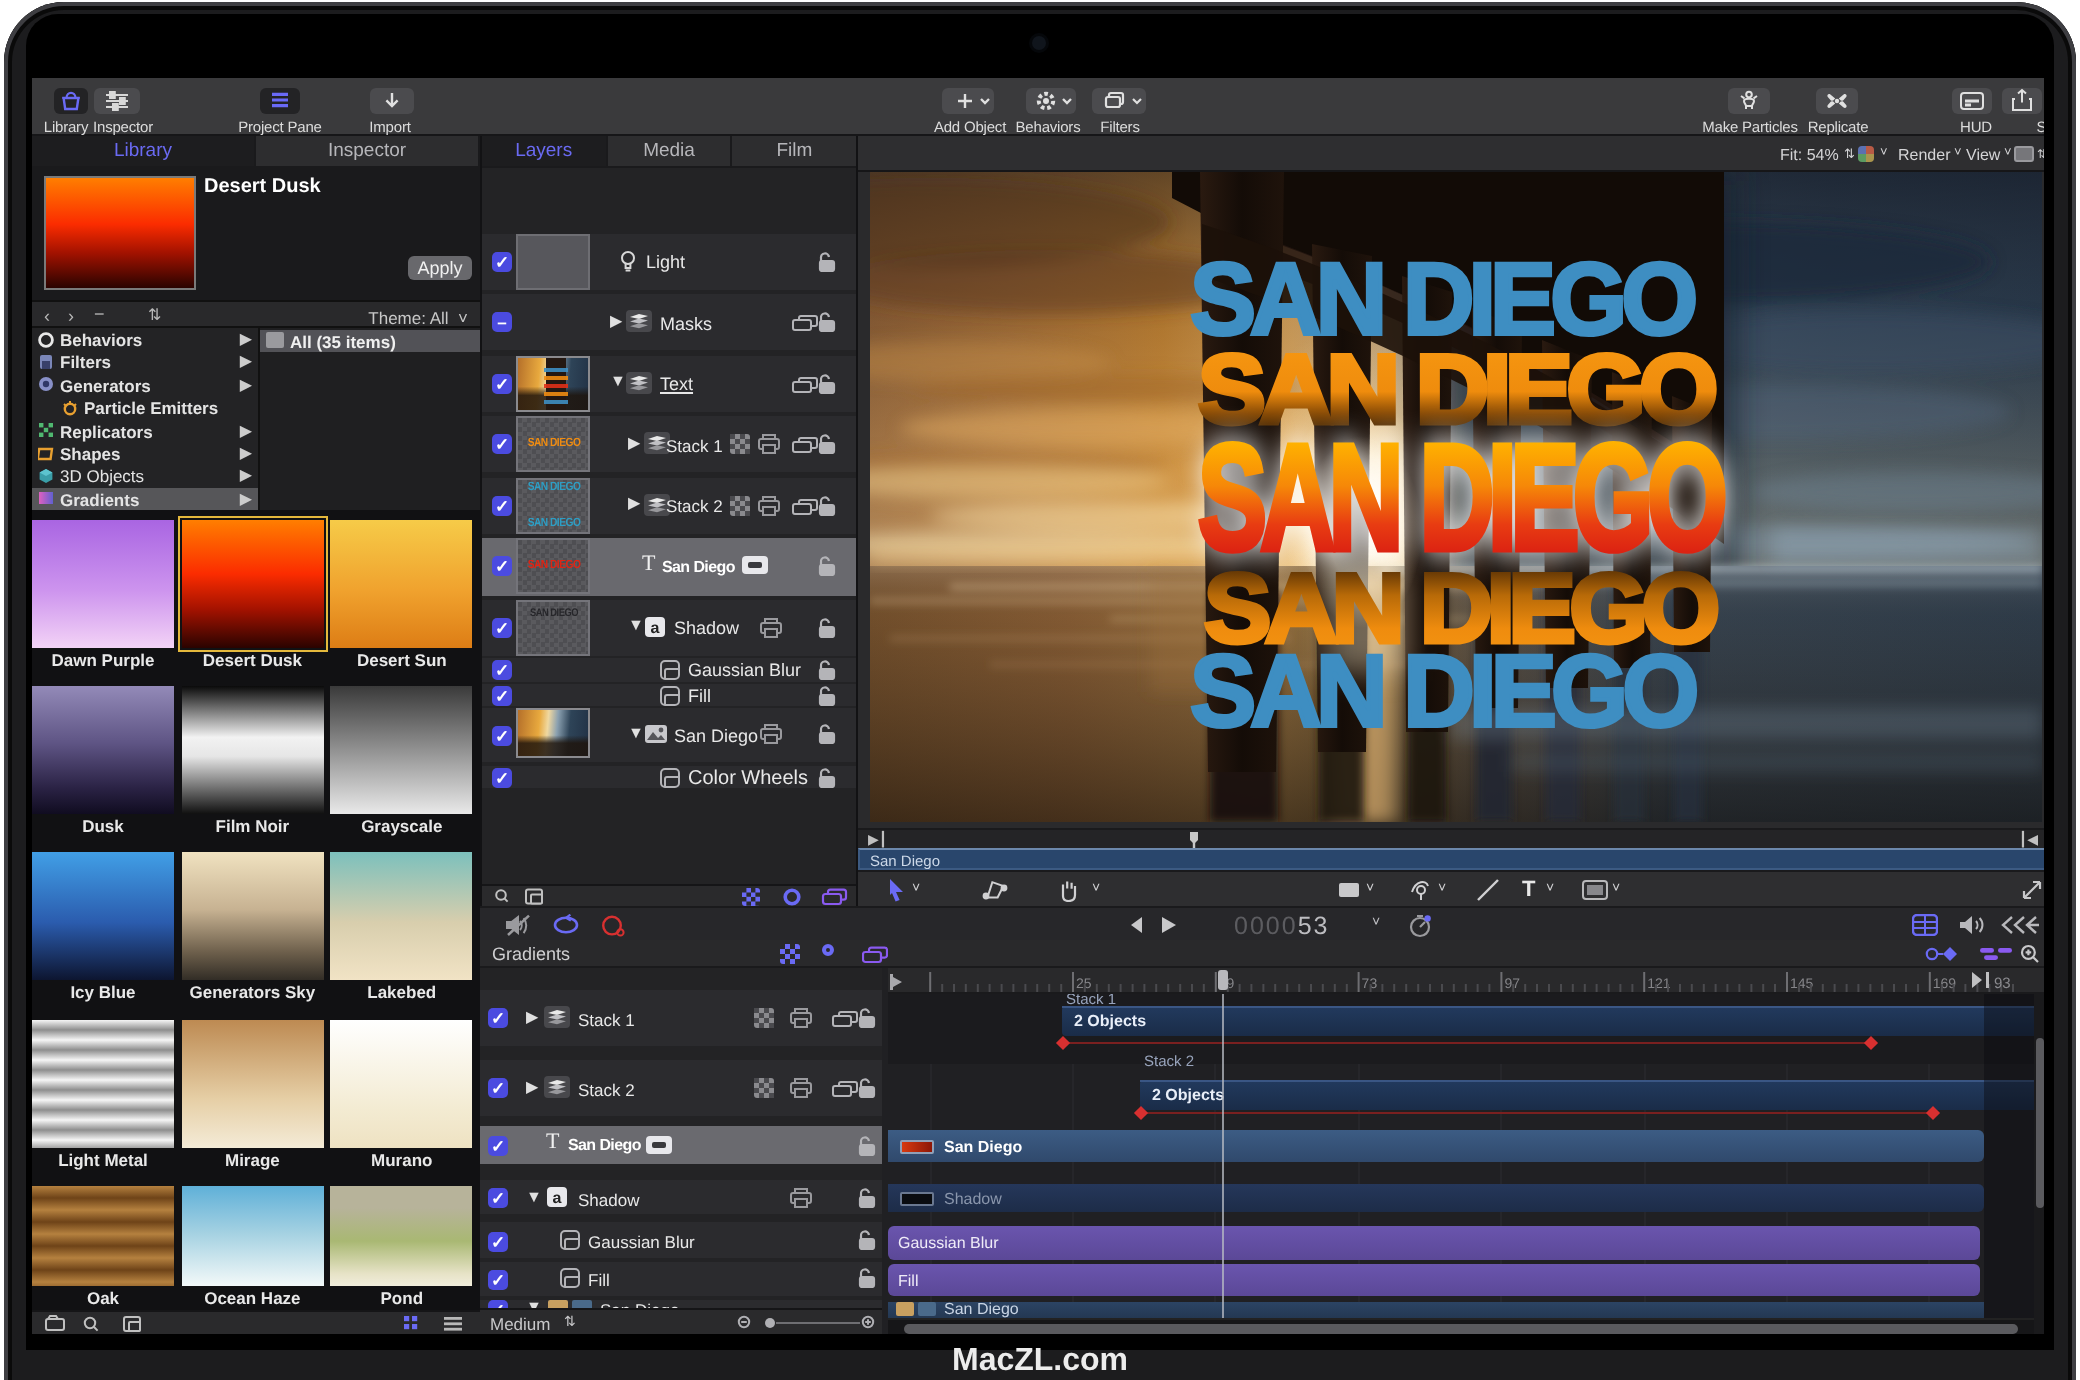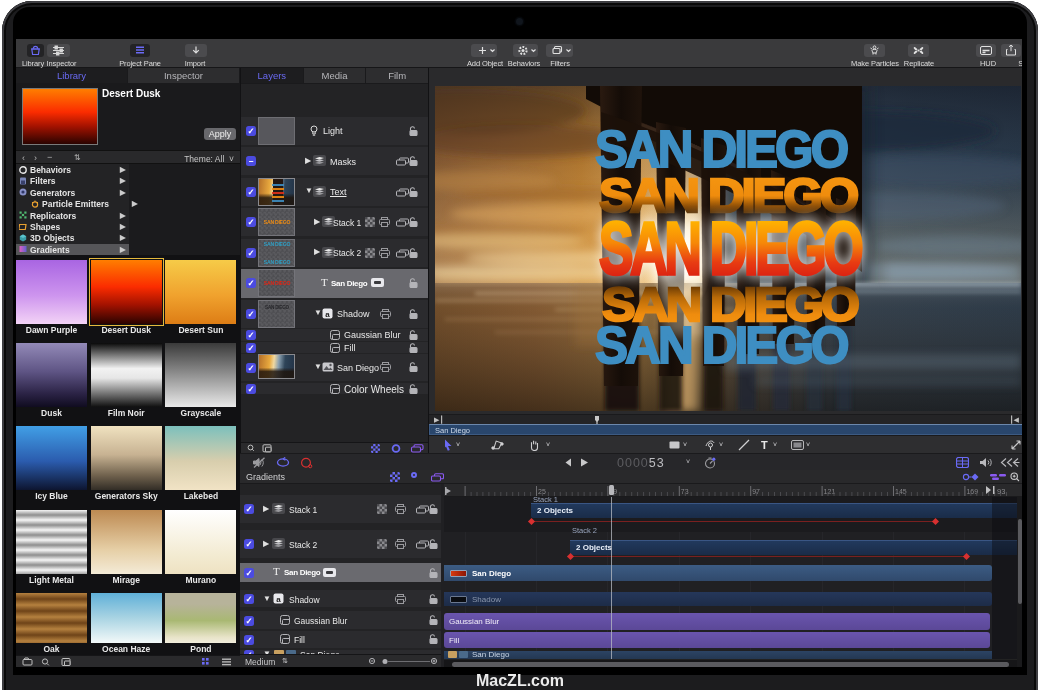--- a/index.html
+++ b/index.html
@@ -209,37 +209,43 @@
             <rect x="0.8" y="1.5" width="6.4" height="5" fill="none" stroke="#e8a030" stroke-width="1.2" transform="skewX(-8)"></rect>
           </svg>
           <span class="abs" style="left:14px;top:1px;font-size:8.5px;color:#e4e4e4;font-weight:bold;">Shapes</span>
           <span class="abs" style="right:3px;top:1px;font-size:8px;color:#ccc;">▶</span>
         </div>
         <div class="abs" style="left:0;top:68.4px;width:113px;height:11.4px;">
           <svg class="abs" style="left:3px;top:1.5px;" width="8" height="8" viewBox="0 0 8 8">
             <path d="M4 0.5l3.2 1.8v3.4L4 7.5 0.8 5.7V2.3z" fill="#3a9ea8"></path>
             <path d="M4 0.5l3.2 1.8L4 4 0.8 2.3z" fill="#5cc4ce"></path>
           </svg>
-          <span class="abs" style="left:14px;top:1px;font-size:8.5px;color:#e4e4e4;font-weight:bold;">3D Objects</span>
+          <span class="abs" style="left:14px;top:1px;font-size:8.5px;color:#e4e4e4;font-weight:normal;">3D Objects</span>
           <span class="abs" style="right:3px;top:1px;font-size:8px;color:#ccc;">▶</span>
         </div>
         <div class="abs" style="left:0;top:79.8px;width:113px;height:11.4px;background:#565659;">
           <svg class="abs" style="left:3px;top:1.5px;" width="8" height="8" viewBox="0 0 8 8">
             <rect x="0.5" y="1" width="7" height="6" fill="url(#gcat)"></rect>
             <defs>
               <linearGradient id="gcat" x1="0" y1="0" x2="1" y2="0">
                 <stop offset="0" stop-color="#e060c0"></stop>
                 <stop offset="1" stop-color="#6060d0"></stop>
               </linearGradient>
             </defs>
           </svg>
           <span class="abs" style="left:14px;top:1px;font-size:8.5px;color:#e4e4e4;font-weight:bold;">Gradients</span>
           <span class="abs" style="right:3px;top:1px;font-size:8px;color:#ccc;">▶</span>
         </div>
       </div>
+    <div class="abs" style="left:113px;top:96px;width:111px;height:91px;background:#1f1f21;border-left:1px solid #111;">
+      <div class="abs" style="left:0;top:1px;width:111px;height:11px;background:#525257;">
+        <span class="abs" style="left:3px;top:1px;width:9px;height:8px;background:#9a9a9e;border-radius:1px;"></span>
+        <span class="abs" style="left:15px;top:0.5px;font-size:8.5px;color:#f0f0f0;font-weight:bold;">All (35 items)</span>
+      </div>
+    </div>
     <div class="abs" style="left:0;top:187px;width:224px;height:400px;background:#111113;" id="grid">
         <div class="abs" style="left:0px;top:5px;width:71px;height:64px;background:linear-gradient(#a965e2,#cd94ee 55%,#f3d3f6);"></div>
         <div class="abs" style="left:-10px;top:70px;width:91px;text-align:center;font-size:8.5px;color:#e8e8e8;font-weight:bold;">Dawn Purple</div>
         <div class="abs" style="left:74.7px;top:5px;width:71px;height:64px;background:linear-gradient(#ff7e00,#fb2c00 42%,#a31200 70%,#2a0300);outline:1.5px solid #e5b93c;outline-offset:1px;"></div>
         <div class="abs" style="left:64.7px;top:70px;width:91px;text-align:center;font-size:8.5px;color:#e8e8e8;font-weight:bold;">Desert Dusk</div>
         <div class="abs" style="left:149.4px;top:5px;width:71px;height:64px;background:linear-gradient(#f6cb48,#f0a22e 55%,#dd7d15);"></div>
         <div class="abs" style="left:139.4px;top:70px;width:91px;text-align:center;font-size:8.5px;color:#e8e8e8;font-weight:bold;">Desert Sun</div>
         <div class="abs" style="left:0px;top:88px;width:71px;height:64px;background:linear-gradient(#938ab8,#5e5484 45%,#2a2244 80%,#100c20);"></div>
         <div class="abs" style="left:-10px;top:153px;width:91px;text-align:center;font-size:8.5px;color:#e8e8e8;font-weight:bold;">Dusk</div>
         <div class="abs" style="left:74.7px;top:88px;width:71px;height:64px;background:linear-gradient(#0a0a0a,#f2f2f2 40%,#e6e6e6 55%,#101010 100%);"></div>
@@ -579,20 +585,32 @@
           <path d="M0 0h2.2v2.2H0zM4.5 0h2.2v2.2H4.5zM2.2 2.2h2.3v2.2H2.2zM6.7 2.2h2.3v2.2H6.7zM0 4.5h2.2v2.2H0zM4.5 4.5h2.2v2.2H4.5zM2.2 6.7h2.3v2.2H2.2zM6.7 6.7h2.3v2.2H6.7z" fill="#2a2a2c"></path>
           <circle cx="25" cy="4.5" r="3.4" fill="none" stroke="#6a6af5" stroke-width="1.8"></circle>
           <g fill="none" stroke="#8a5af0" stroke-width="1.1">
             <rect x="43" y="0.8" width="9" height="5" rx="1.2"></rect>
             <rect x="40.5" y="3" width="9" height="5" rx="1.2" fill="#2a2a2c"></rect>
           </g>
         </svg>
       </div>
     </div>
   <div id="canvas">
+      <div class="abs" style="left:0;top:0;width:594px;height:18px;background:#2e2e30;border-bottom:1px solid #161618;color:#d4d4d6;font-size:8px;">
+ <span class="abs" style="left:461px;top:4.5px;">Fit: 54%</span>
+ <span class="abs" style="left:493px;top:4.5px;font-size:6.5px;">⇅</span>
+ <span class="abs" style="left:500px;top:5px;width:8px;height:8px;border-radius:2px;background:conic-gradient(#c86048 25%,#b8a050 0 50%,#60a868 0 75%,#6078c0 0);opacity:0.9;"></span>
+ <span class="abs" style="left:511px;top:5px;font-size:6.5px;">˅</span>
+ <span class="abs" style="left:520px;top:4.5px;">Render</span>
+ <span class="abs" style="left:548px;top:5px;font-size:6.5px;">˅</span>
+ <span class="abs" style="left:554px;top:4.5px;">View</span>
+ <span class="abs" style="left:573px;top:5px;font-size:6.5px;">˅</span>
+ <span class="abs" style="left:578px;top:5px;width:10px;height:8px;background:#76767a;border-radius:1.5px;border:1px solid #9a9a9e;"></span>
+ <span class="abs" style="left:589.5px;top:5px;font-size:6px;">⇅</span>
+</div>
       <svg class="abs" style="left:6px;top:18px;" width="586" height="325" viewBox="0 0 586 325">
 <defs>
 <linearGradient id="sky" x1="0" y1="0" x2="1" y2="0">
  <stop offset="0" stop-color="#916033"></stop>
             <stop offset="0.12" stop-color="#aa7136"></stop>
  <stop offset="0.25" stop-color="#c5832f"></stop>
             <stop offset="0.36" stop-color="#dda75c"></stop>
  <stop offset="0.44" stop-color="#cfae80"></stop>
             <stop offset="0.52" stop-color="#5c6e80"></stop>
  <stop offset="0.62" stop-color="#3a4e61"></stop>

